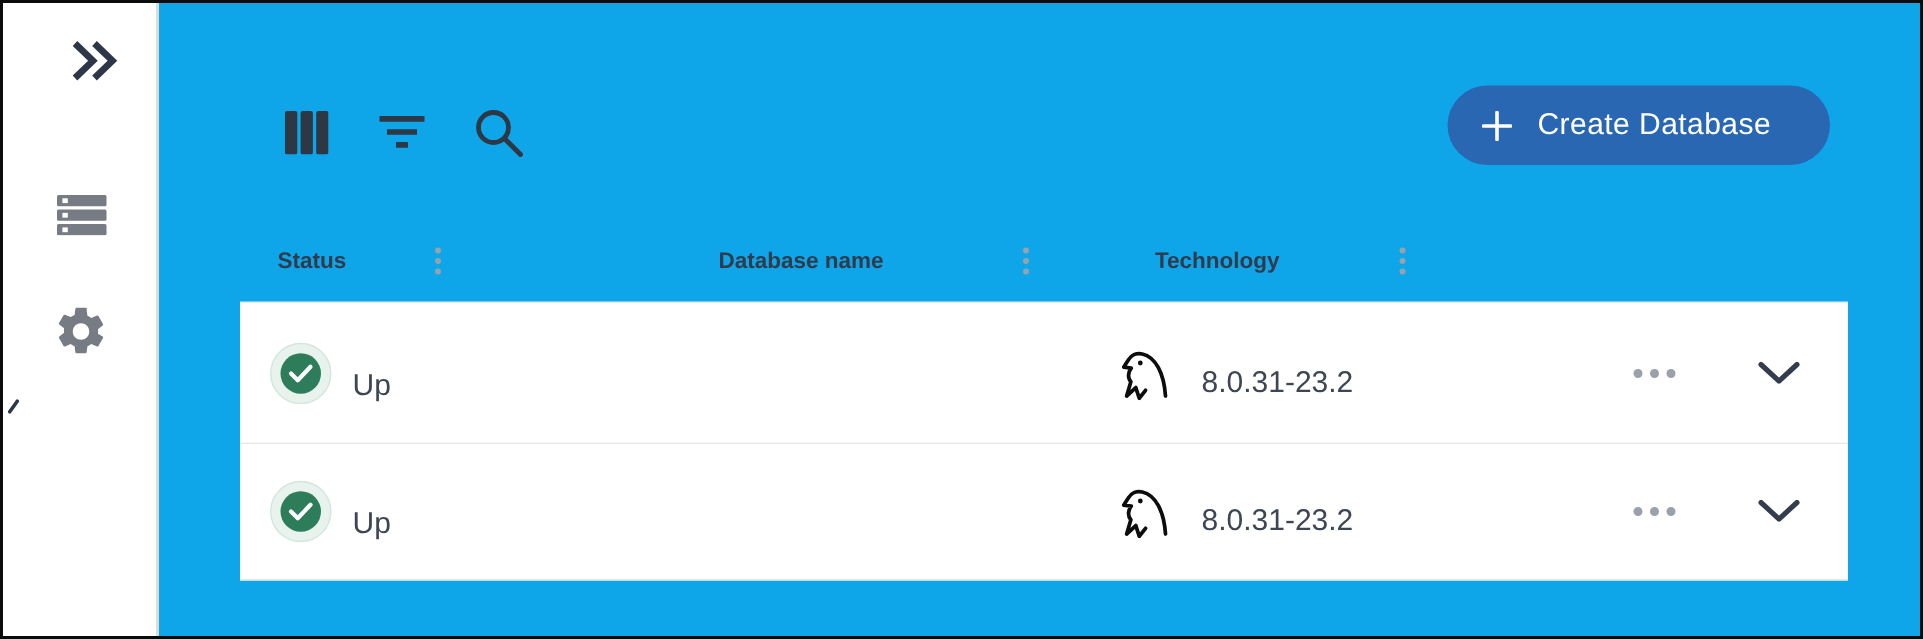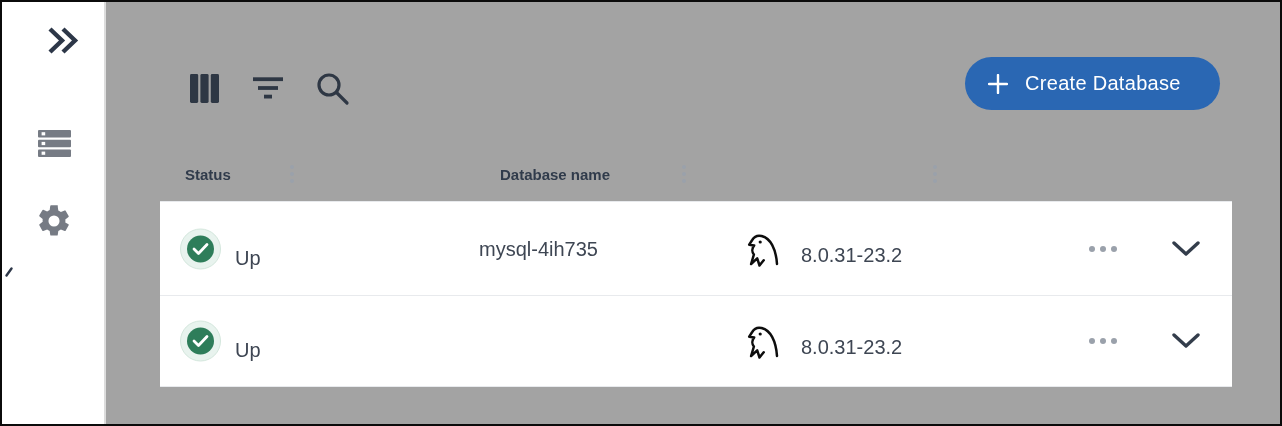--- a/index.html
+++ b/index.html
@@ -2,21 +2,21 @@
 <html><head>
 <meta charset="utf-8">
 <style>
   * { margin:0; padding:0; box-sizing:border-box; }
   html,body { background:#ffffff; }
   body { font-family:"Liberation Sans", sans-serif; }
 
   .screen {
     position:relative;
     width:1282px; height:426px;
-    background:#a3a3a3;
+    background:#0ea5e9;
     border:2px solid #0b0b0b;
     overflow:hidden;
   }
 
   
   .sidebar {
     position:absolute; left:0; top:0; bottom:0; width:104px;
     background:#ffffff;
     border-right:2px solid #dcdcdc;
   }
@@ -55,21 +55,21 @@
   
   .thead {
     position:absolute; left:158px; top:145px; width:1072px; height:55px;
     border-bottom:1px solid #e8eaed;
   }
   .hcell {
     position:absolute; top:50%; transform:translateY(-50%);
     display:flex; align-items:center;
     font-size:15px; font-weight:bold; color:#303b4b; white-space:nowrap;
   }
-  .hc-status { left:25px; }  .hc-name { left:319px;margin-left:21px; }  .hc-tech { left:610px; }
+  .hc-status { left:25px; }  .hc-name { left:319px; }  .hc-tech { left:610px; }
 
   .col-menu {
     background:none; border:none; padding:0; cursor:pointer;
     position:absolute; top:50%; transform:translateY(-50%);
     display:flex; flex-direction:column; gap:3px;
   }
   .cm-status { left:130px; } .cm-name { left:522px; } .cm-tech { left:773px; }
   .vdot { width:4px; height:4px; border-radius:50%; background:#9aa1ab; }
 
   .trow {
@@ -187,42 +187,40 @@
         <span class="vdot"></span>
     </button>
 
     <div class="hcell hc-name">Database name</div>
     <button class="col-menu cm-name">
       <span class="vdot"></span>
         <span class="vdot"></span>
         <span class="vdot"></span>
     </button>
 
+    <div class="hcell hc-tech">Technology</div>
     <button class="col-menu cm-tech">
       <span class="vdot"></span>
         <span class="vdot"></span>
         <span class="vdot"></span>
     </button>
   </div>
 
   <div class="trow trow-1">
     <div class="cell cell-status">
       <span class="status-badge">
         <span class="inner">
           <svg width="17" height="13" viewBox="0 0 17 13">
             <polyline points="2,6.5 6.5,11 15,2" fill="none" stroke="#ffffff" stroke-width="2.8" stroke-linecap="round" stroke-linejoin="round"></polyline>
           </svg>
         </span>
       </span>
       <span class="row-text">Up</span>
     </div>
 
-    <div class="cell cell-name">
-      <span class="row-text">mysql-4ih735</span>
-    </div>
 
     <div class="cell cell-tech">
       <svg width="36" height="36" viewBox="0 0 36 36">
         <path d="M32 33 C31 18 25.5 7 16.5 5 C12.5 4.1 9 6 7.2 9 L4.2 13.7 L9.2 14.4 C6.9 17.2 6.7 21 8.9 23.5 L6.1 33 L12.2 27.4 L14.5 34.5 L18.7 29.2" fill="none" stroke="#0d0d0d" stroke-width="2.5" stroke-linecap="round" stroke-linejoin="round"></path>
         <circle cx="15.2" cy="11" r="1.6" fill="#0d0d0d"></circle>
       </svg>
       <span class="row-text">8.0.31-23.2</span>
     </div>
 
     <button class="row-menu">

